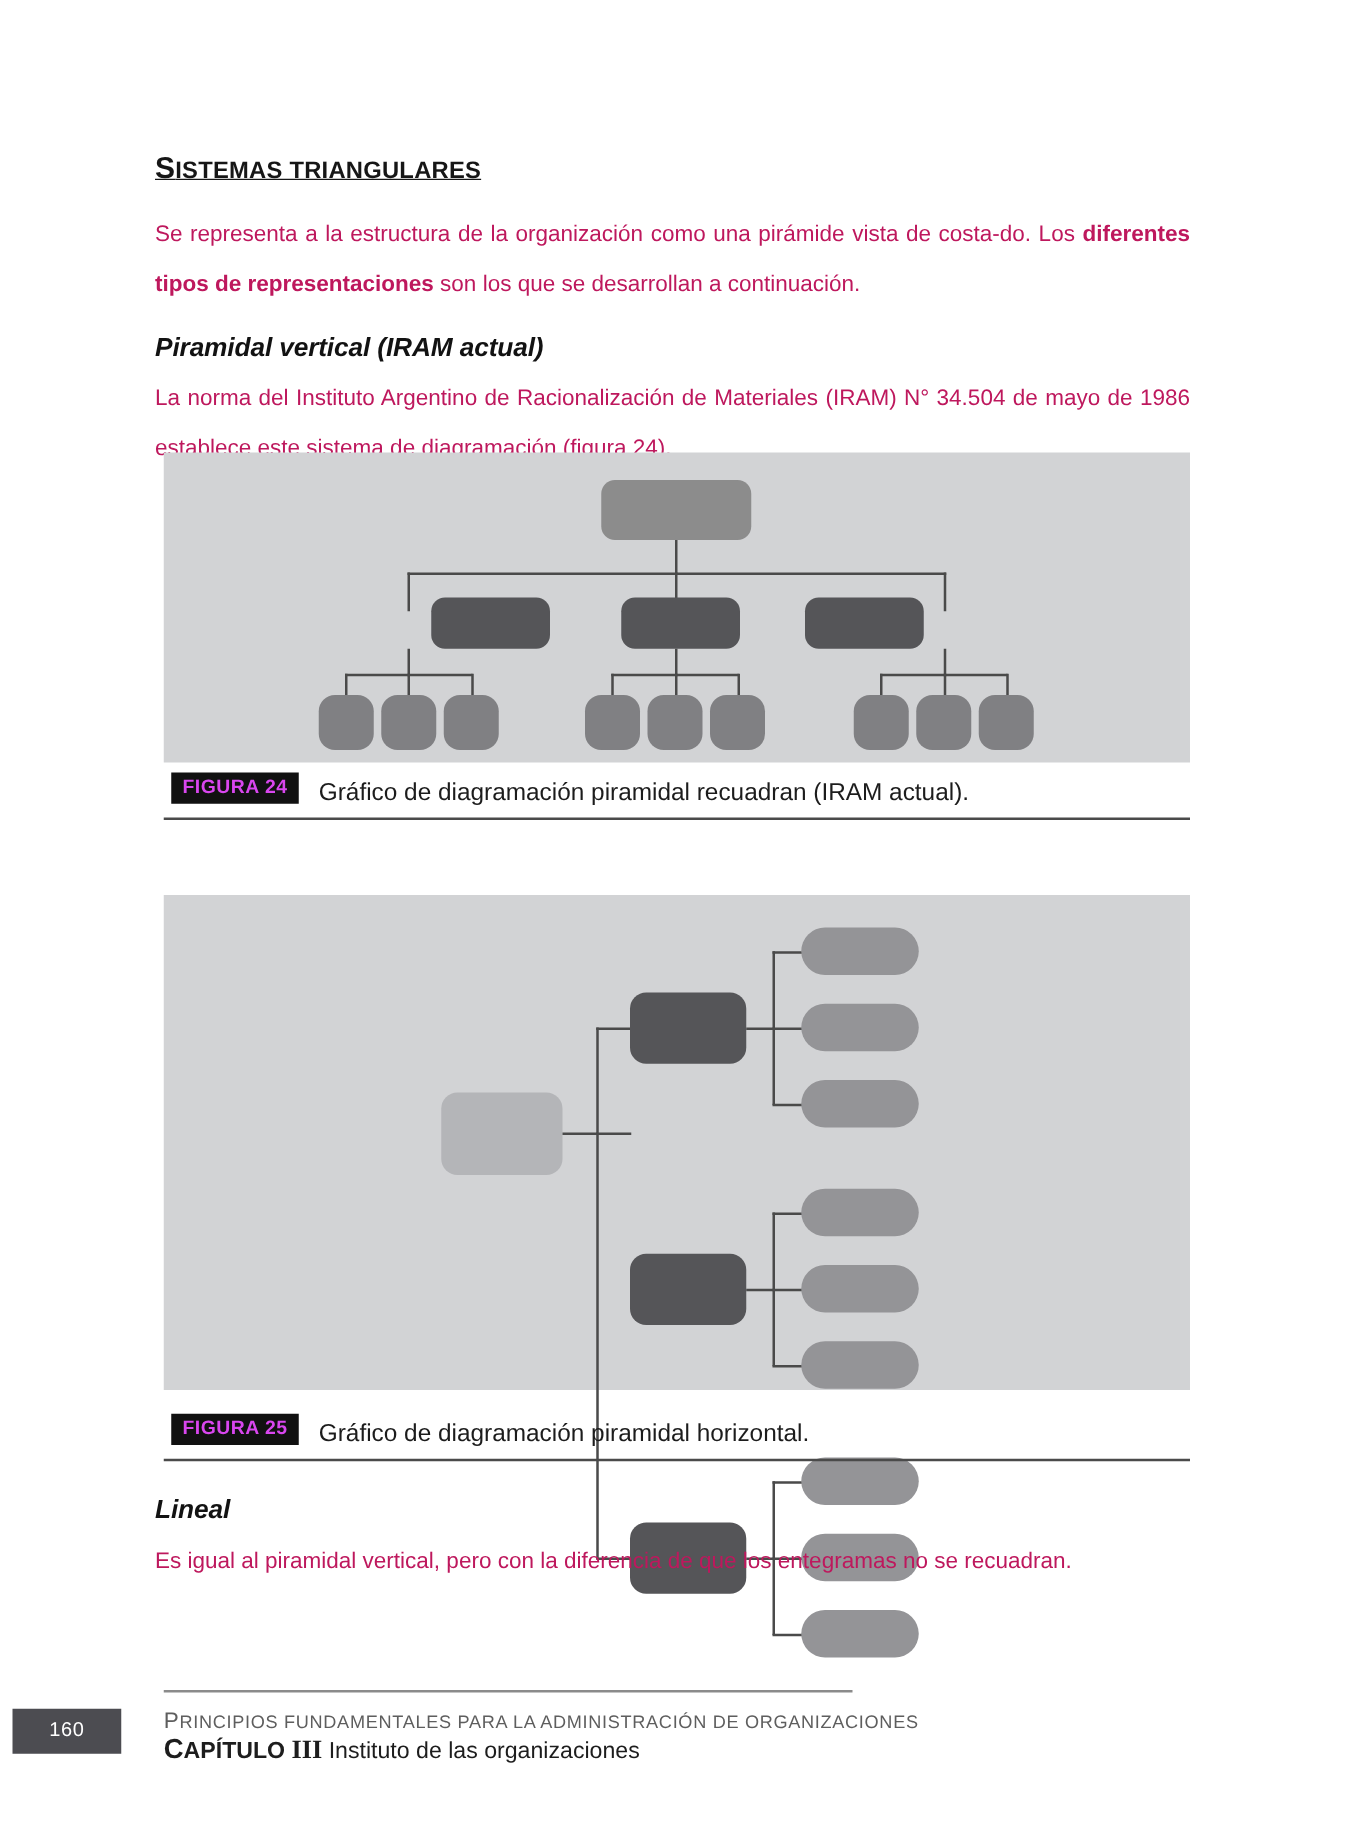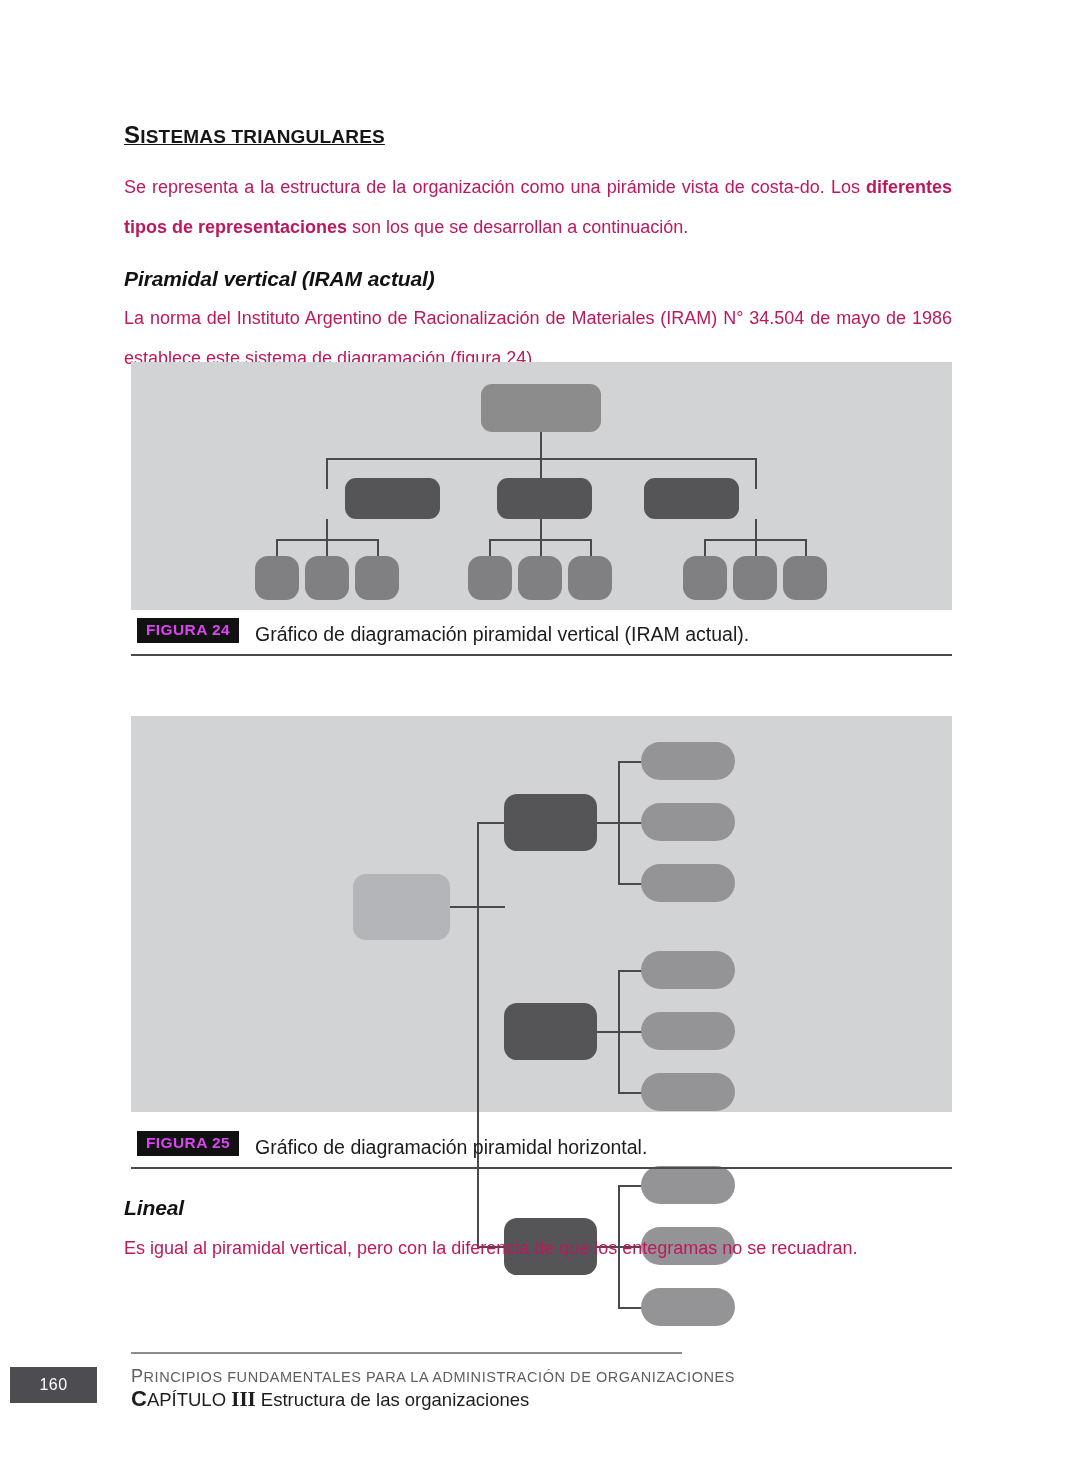--- a/index.html
+++ b/index.html
@@ -150,21 +150,21 @@
   }
   .footer-line1 .cap { font-size: 18px; }
   .footer-line2 {
     position: absolute;
     left: 131px;
     top: 1386px;
     font-size: 18.5px;
     color: #1d1d1d;
     white-space: nowrap;
   }
-  .footer-line2 .bk { font-weight: normal; text-align: right; }
+  .footer-line2 .bk { font-weight: bold; text-align: right; }
   .footer-line2 .bkcap { font-weight: bold; font-size: 22px; }
   .footer-line2 .rom { font-weight: bold; font-family: "Liberation Serif", serif; font-size: 21px; }
 </style>
 </head>
 <body>
 
 <div class="page">
 
   <div class="col section-head" style="top:122px;">
     <span class="cap-first">S</span><span class="smallcaps">ISTEMAS TRIANGULARES</span>
@@ -215,21 +215,21 @@
     <div class="connector conn-v" style="left:573px; top:177px; width:1.6px; height:27px;"></div>
     <div class="connector conn-v" style="left:624px; top:177px; width:1.6px; height:27px;"></div>
     <div class="connector conn-v" style="left:674px; top:177px; width:1.6px; height:27px;"></div>
     <div class="node" style="left:552px; top:194px; width:44px; height:44px; background:#808083; border-radius:13px;"></div>
     <div class="node" style="left:602px; top:194px; width:44px; height:44px; background:#808083; border-radius:13px;"></div>
     <div class="node" style="left:652px; top:194px; width:44px; height:44px; background:#808083; border-radius:13px;"></div>
   </div>
 
   <div class="figcaption" style="top:618px;">
     <div class="badge">FIGURA 24</div>
-    <div class="captext">Gráfico de diagramación piramidal vertical (IRAM actual).</div>
+    <div class="captext">Gráfico de diagramación piramidal recuadran (IRAM actual).</div>
     <div class="rule"></div>
   </div>
 
 
   <div class="figpanel" style="left:131px; top:716px; width:821px; height:396px;">
 
     <div class="node" style="left:222px; top:158px; width:97px; height:66px; background:#b4b5b8; border-radius:13px;"></div>
 
     <div class="connector conn-h" style="left:319px; top:190px; width:28px; height:1.6px;"></div>
 
@@ -277,15 +277,15 @@
     <div class="rule"></div>
   </div>
 
   <h3 class="col sub" style="top:1196px;">Lineal</h3>
 
   <p class="col body" style="top:1228px;">Es igual al piramidal vertical, pero con la diferencia de que los entegramas no se recuadran.</p>
 
   <div class="footer-rule"></div>
   <div class="pagebox">160</div>
   <div class="footer-line1"><span class="cap">P</span><span>RINCIPIOS FUNDAMENTALES PARA LA ADMINISTRACIÓN DE ORGANIZACIONES</span></div>
-  <div class="footer-line2"><span class="bkcap">C</span><span class="bk">APÍTULO</span><span>&nbsp;</span><span class="rom">III</span><span> Estructura de las organizaciones</span></div>
+  <div class="footer-line2"><span class="bkcap">C</span><span class="bk">APÍTULO</span><span>&nbsp;</span><span class="rom">III</span><span> Instituto de las organizaciones</span></div>
 
 </div>
 
 </body></html>

